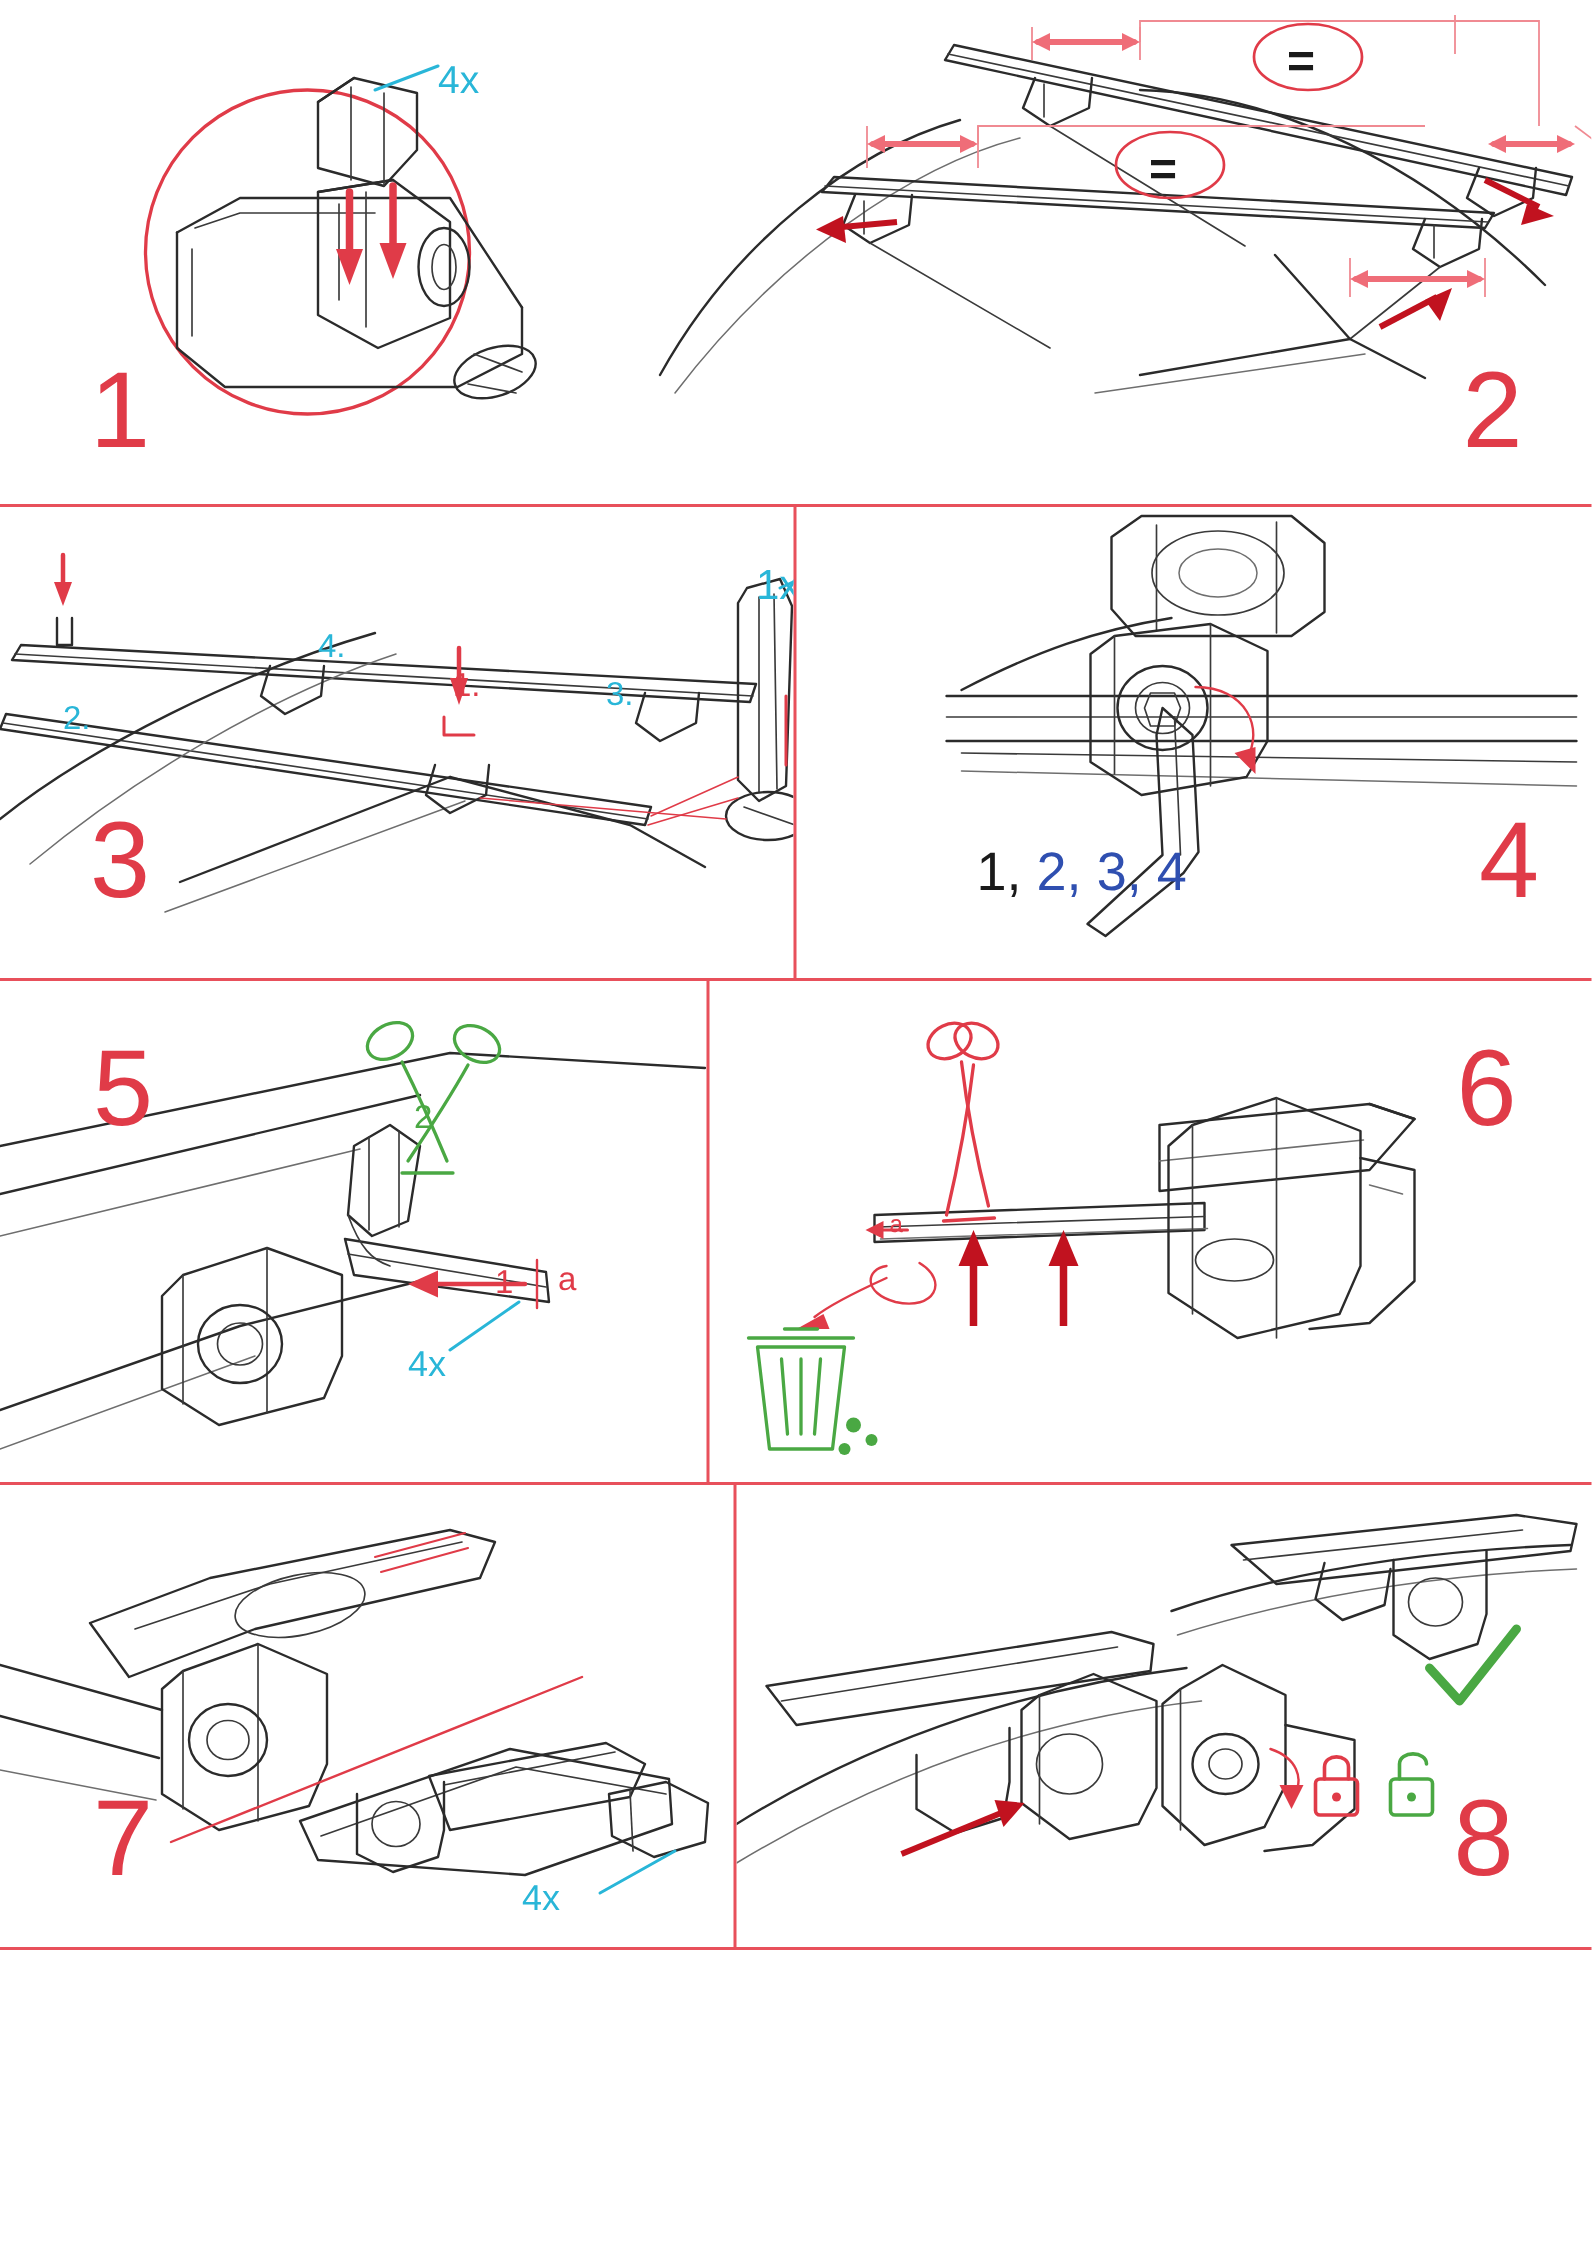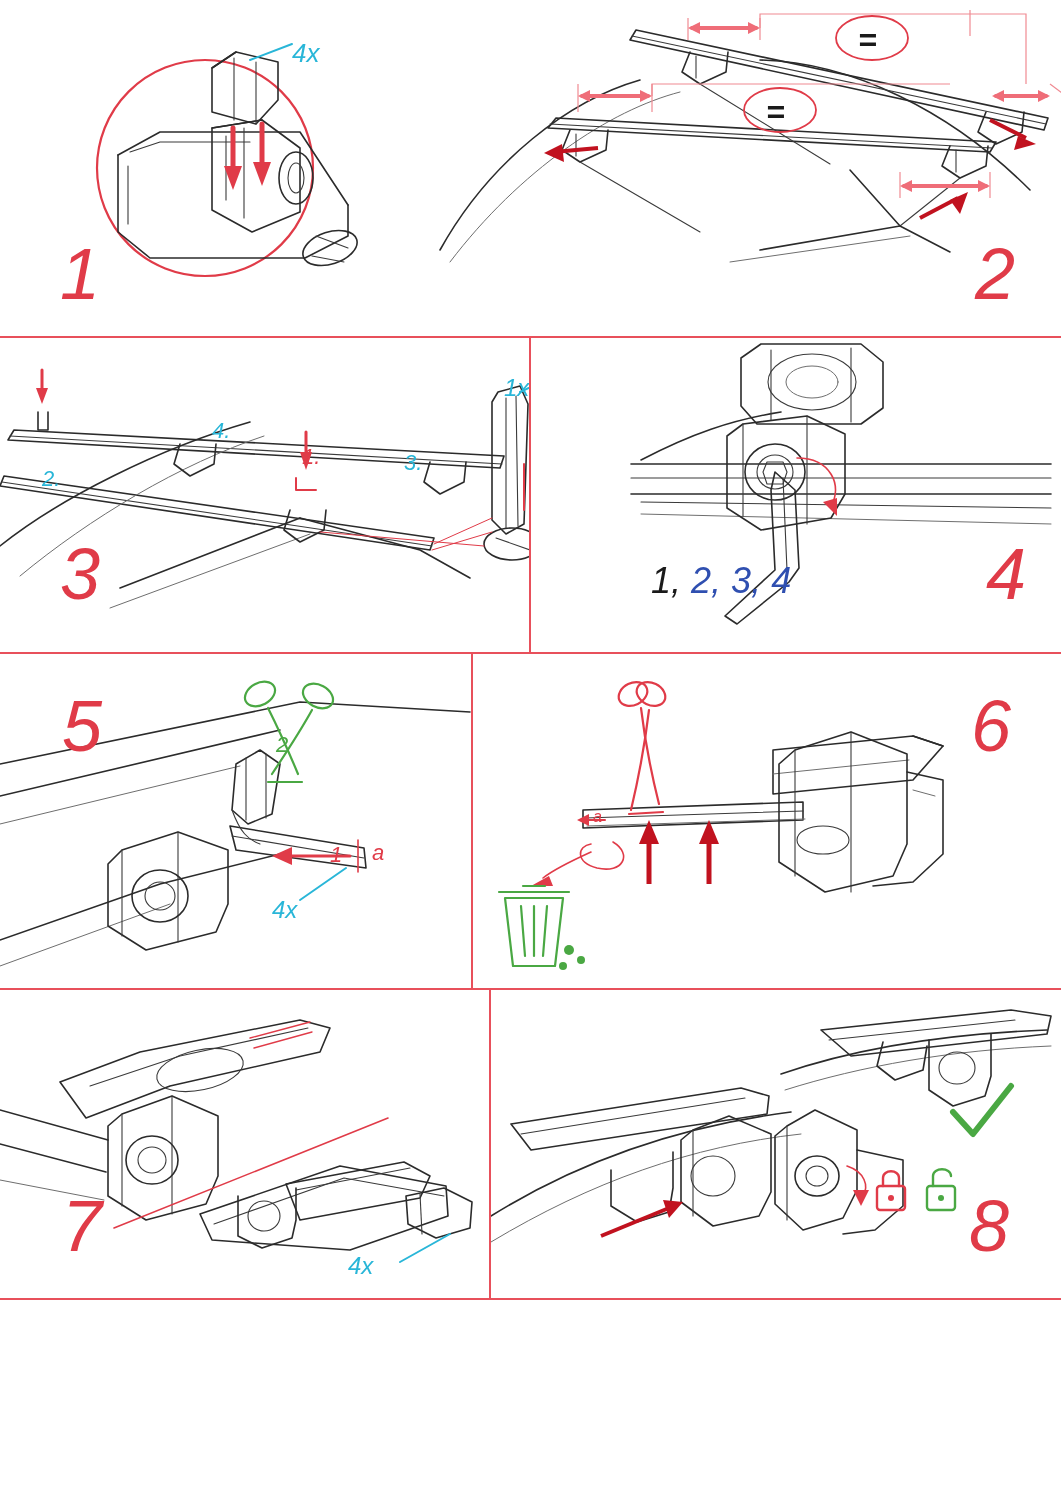--- a/index.html
+++ b/index.html
@@ -3,21 +3,21 @@
 <meta charset="utf-8">
 <style>
   html,body{margin:0;padding:0;background:#ffffff;}
   body{
     width:1061px;height:1500px;
     font-family:"Liberation Sans", sans-serif;
     color:#1a1a1a;
     position:relative;
     overflow:hidden;
   }
-  .sheet{position:relative;width:1061px;height:1065px;font-style:italic;}
+  .sheet{position:relative;width:1061px;height:1065px;}
 
   
   .hr{
     position:absolute;left:0;width:1061px;height:2px;background:#e8505b;
   }
   .vr{
     position:absolute;width:2px;background:#e8505b;
   }
 
   
@@ -226,21 +226,21 @@
       <path class="redf" d="M306 132 L300 114 L312 114 Z"></path>
       <path class="red" d="M296 140 L296 152 L316 152"></path>
 
       <path class="cyan" d="M520 54 L542 44"></path>
     </svg>
 
     <div class="lbl red" style="left:302px;top:106px">1.</div>
     <div class="lbl cyan" style="left:42px;top:128px">2.</div>
     <div class="lbl cyan" style="left:404px;top:112px">3.</div>
     <div class="lbl cyan" style="left:212px;top:80px">4.</div>
-    <div class="lbl cyan" style="left:504px;top:36px;font-size:24px">1x</div>
+    <div class="lbl cyan" style="left:504px;top:36px;font-size:28px">1x</div>
     <div class="step-num" style="left:60px;top:200px">3</div>
   </div>
 
   <div class="panel" style="left:531px;top:338px;width:530px;height:314px">
     <svg width="530" height="314" viewBox="0 0 530 314">
 
       <path class="ln" d="M100 126 L520 126"></path>
       <path class="ln" d="M100 156 L520 156"></path>
       <path class="ln-thin" d="M100 140 L520 140"></path>
       <path class="ln-thin" d="M110 164 L520 170"></path>

